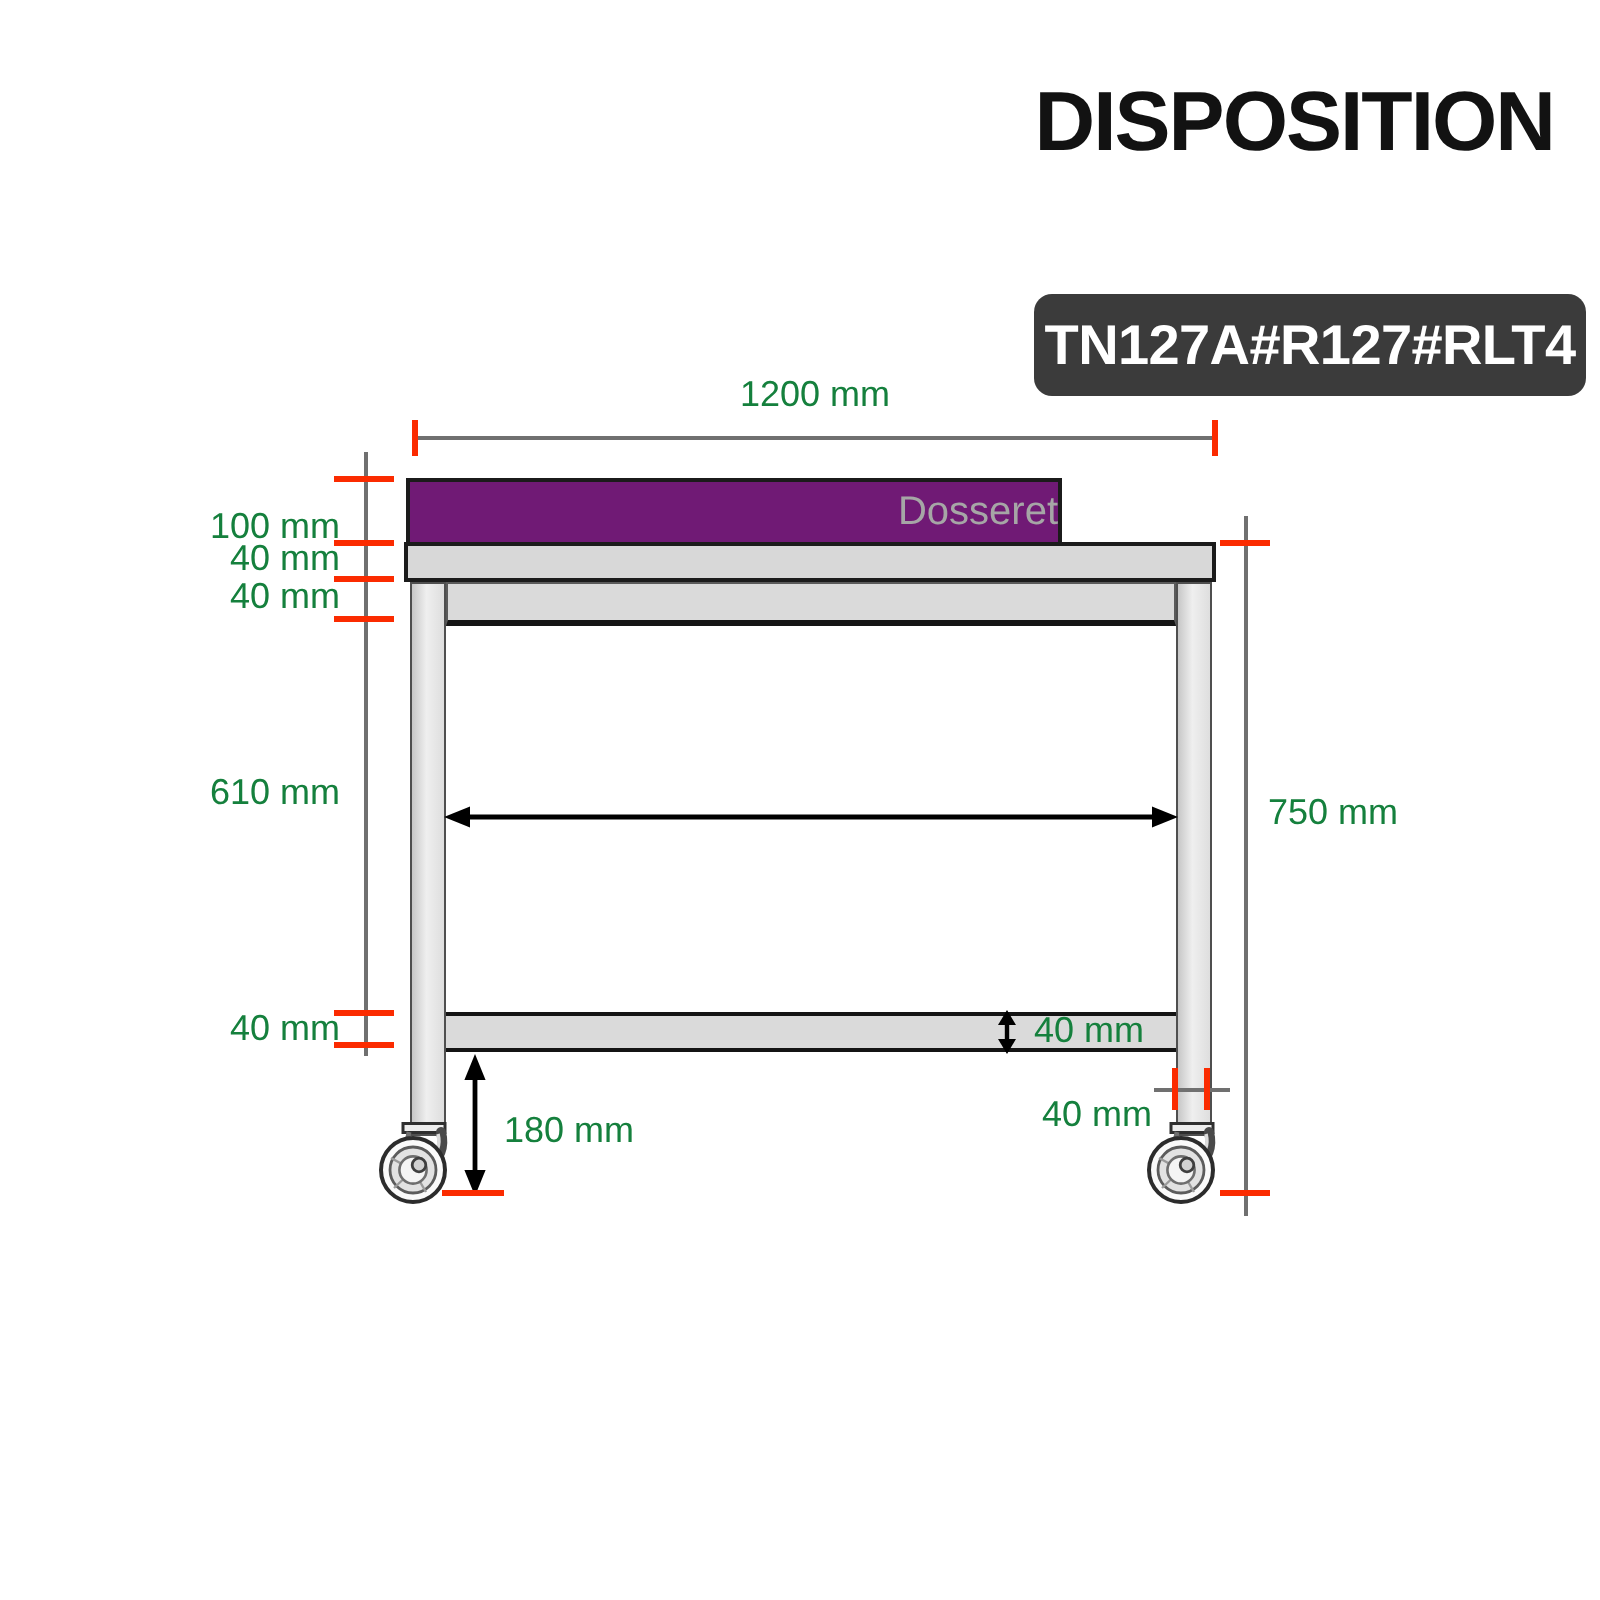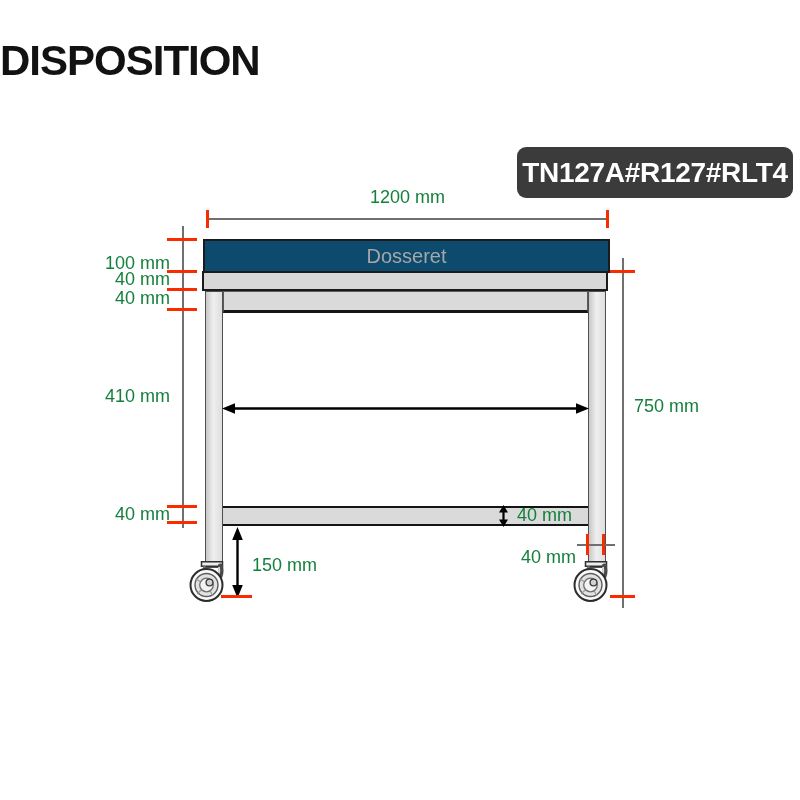--- a/index.html
+++ b/index.html
@@ -3,21 +3,21 @@
 <meta charset="utf-8">
 <style>
   html,body{margin:0;padding:0;background:#fff;}
   *{box-sizing:border-box;}
   .canvas{
     position:relative;width:800px;height:800px;background:#ffffff;overflow:hidden;
     font-family:"Liberation Sans","DejaVu Sans",sans-serif;
   }
   
   .title{
-    position:absolute;top:38px;left:0;width:777px;text-align:left;
+    position:absolute;top:38px;left:0;width:777px;text-align:right;
     font-weight:bold;font-size:42px;line-height:45px;letter-spacing:-1px;
     color:#121212;
   }
   
   .badge{
     position:absolute;left:517px;top:147px;width:276px;height:51px;
     background:#3b3b3b;border-radius:9px;color:#ffffff;
     font-weight:bold;font-size:28px;line-height:51px;text-align:center;
     letter-spacing:-0.3px;white-space:nowrap;
   }
@@ -29,23 +29,23 @@
     line-height:21px;
   }
   .ra{text-align:right;}
   .ctr{text-align:center;}
   .gline-h{position:absolute;height:2px;background:#707070;}
   .gline-v{position:absolute;width:2px;background:#707070;}
   .red-h{position:absolute;height:3px;background:#fb2b00;}
   .red-v{position:absolute;width:3px;background:#fb2b00;}
   
   .dosseret{
-    position:absolute;left:203px;top:239px;width:407px;height:34px;
-    background:#0c4a6e;border:2px solid #1b1b1b;
-    color:#a6a6a6;font-size:20px;line-height:30px;text-align:center;
+    position:absolute;left:203px;top:239px;width:328px;height:34px;
+    background:#701a75;border:2px solid #1b1b1b;
+    color:#a6a6a6;font-size:20px;line-height:30px;text-align:right;
   }
   .worktop{
     position:absolute;left:202px;top:271px;width:406px;height:20px;
     background:#d8d8d8;border:2px solid #1b1b1b;
   }
   .rail{
     position:absolute;left:223px;top:291px;width:365px;height:22px;
     background:#dadada;border:1px solid #5a5a5a;border-bottom:3px solid #151515;
   }
   .leg{
@@ -117,21 +117,21 @@
     <div class="red-h" style="left:167px;top:238px;width:30px;"></div>
     <div class="red-h" style="left:167px;top:270px;width:30px;"></div>
     <div class="red-h" style="left:167px;top:288px;width:30px;"></div>
     <div class="red-h" style="left:167px;top:308px;width:30px;"></div>
     <div class="red-h" style="left:167px;top:505px;width:30px;"></div>
     <div class="red-h" style="left:167px;top:521px;width:30px;"></div>
 
     <div class="dim ra" style="left:95px;top:253px;width:75px;">100 mm</div>
     <div class="dim ra" style="left:95px;top:269px;width:75px;">40 mm</div>
     <div class="dim ra" style="left:95px;top:288px;width:75px;">40 mm</div>
-    <div class="dim ra" style="left:95px;top:386px;width:75px;">410 mm</div>
+    <div class="dim ra" style="left:95px;top:386px;width:75px;">610 mm</div>
     <div class="dim ra" style="left:95px;top:504px;width:75px;">40 mm</div>
 
     <div class="gline-v" style="left:622px;top:258px;height:350px;"></div>
     <div class="red-h" style="left:610px;top:270px;width:25px;"></div>
     <div class="red-h" style="left:610px;top:595px;width:25px;"></div>
     <div class="dim" style="left:634px;top:396px;">750 mm</div>
 
     <svg class="abs" style="left:222px;top:400px;" width="367" height="17" viewBox="0 0 367 17">
       <line x1="10" y1="8.5" x2="357" y2="8.5" stroke="#000" stroke-width="2.4"></line>
       <polygon points="0,8.5 13,3.2 13,13.8" fill="#000"></polygon>
@@ -148,17 +148,17 @@
     <div class="gline-h" style="left:577px;top:544px;width:38px;"></div>
     <div class="red-v" style="left:586px;top:534px;height:21px;"></div>
     <div class="red-v" style="left:602px;top:534px;height:21px;"></div>
     <div class="dim ra" style="left:516px;top:547px;width:60px;">40 mm</div>
 
     <svg class="abs" style="left:229px;top:527px;" width="17" height="71" viewBox="0 0 17 71">
       <line x1="8.5" y1="10" x2="8.5" y2="61" stroke="#000" stroke-width="2.4"></line>
       <polygon points="8.5,0 3.2,13 13.8,13" fill="#000"></polygon>
       <polygon points="8.5,71 3.2,58 13.8,58" fill="#000"></polygon>
     </svg>
-    <div class="dim" style="left:252px;top:555px;">150 mm</div>
+    <div class="dim" style="left:252px;top:555px;">180 mm</div>
     <div class="red-h" style="left:221px;top:595px;width:31px;"></div>
 
   </div>
 </div>
 
 </body></html>

